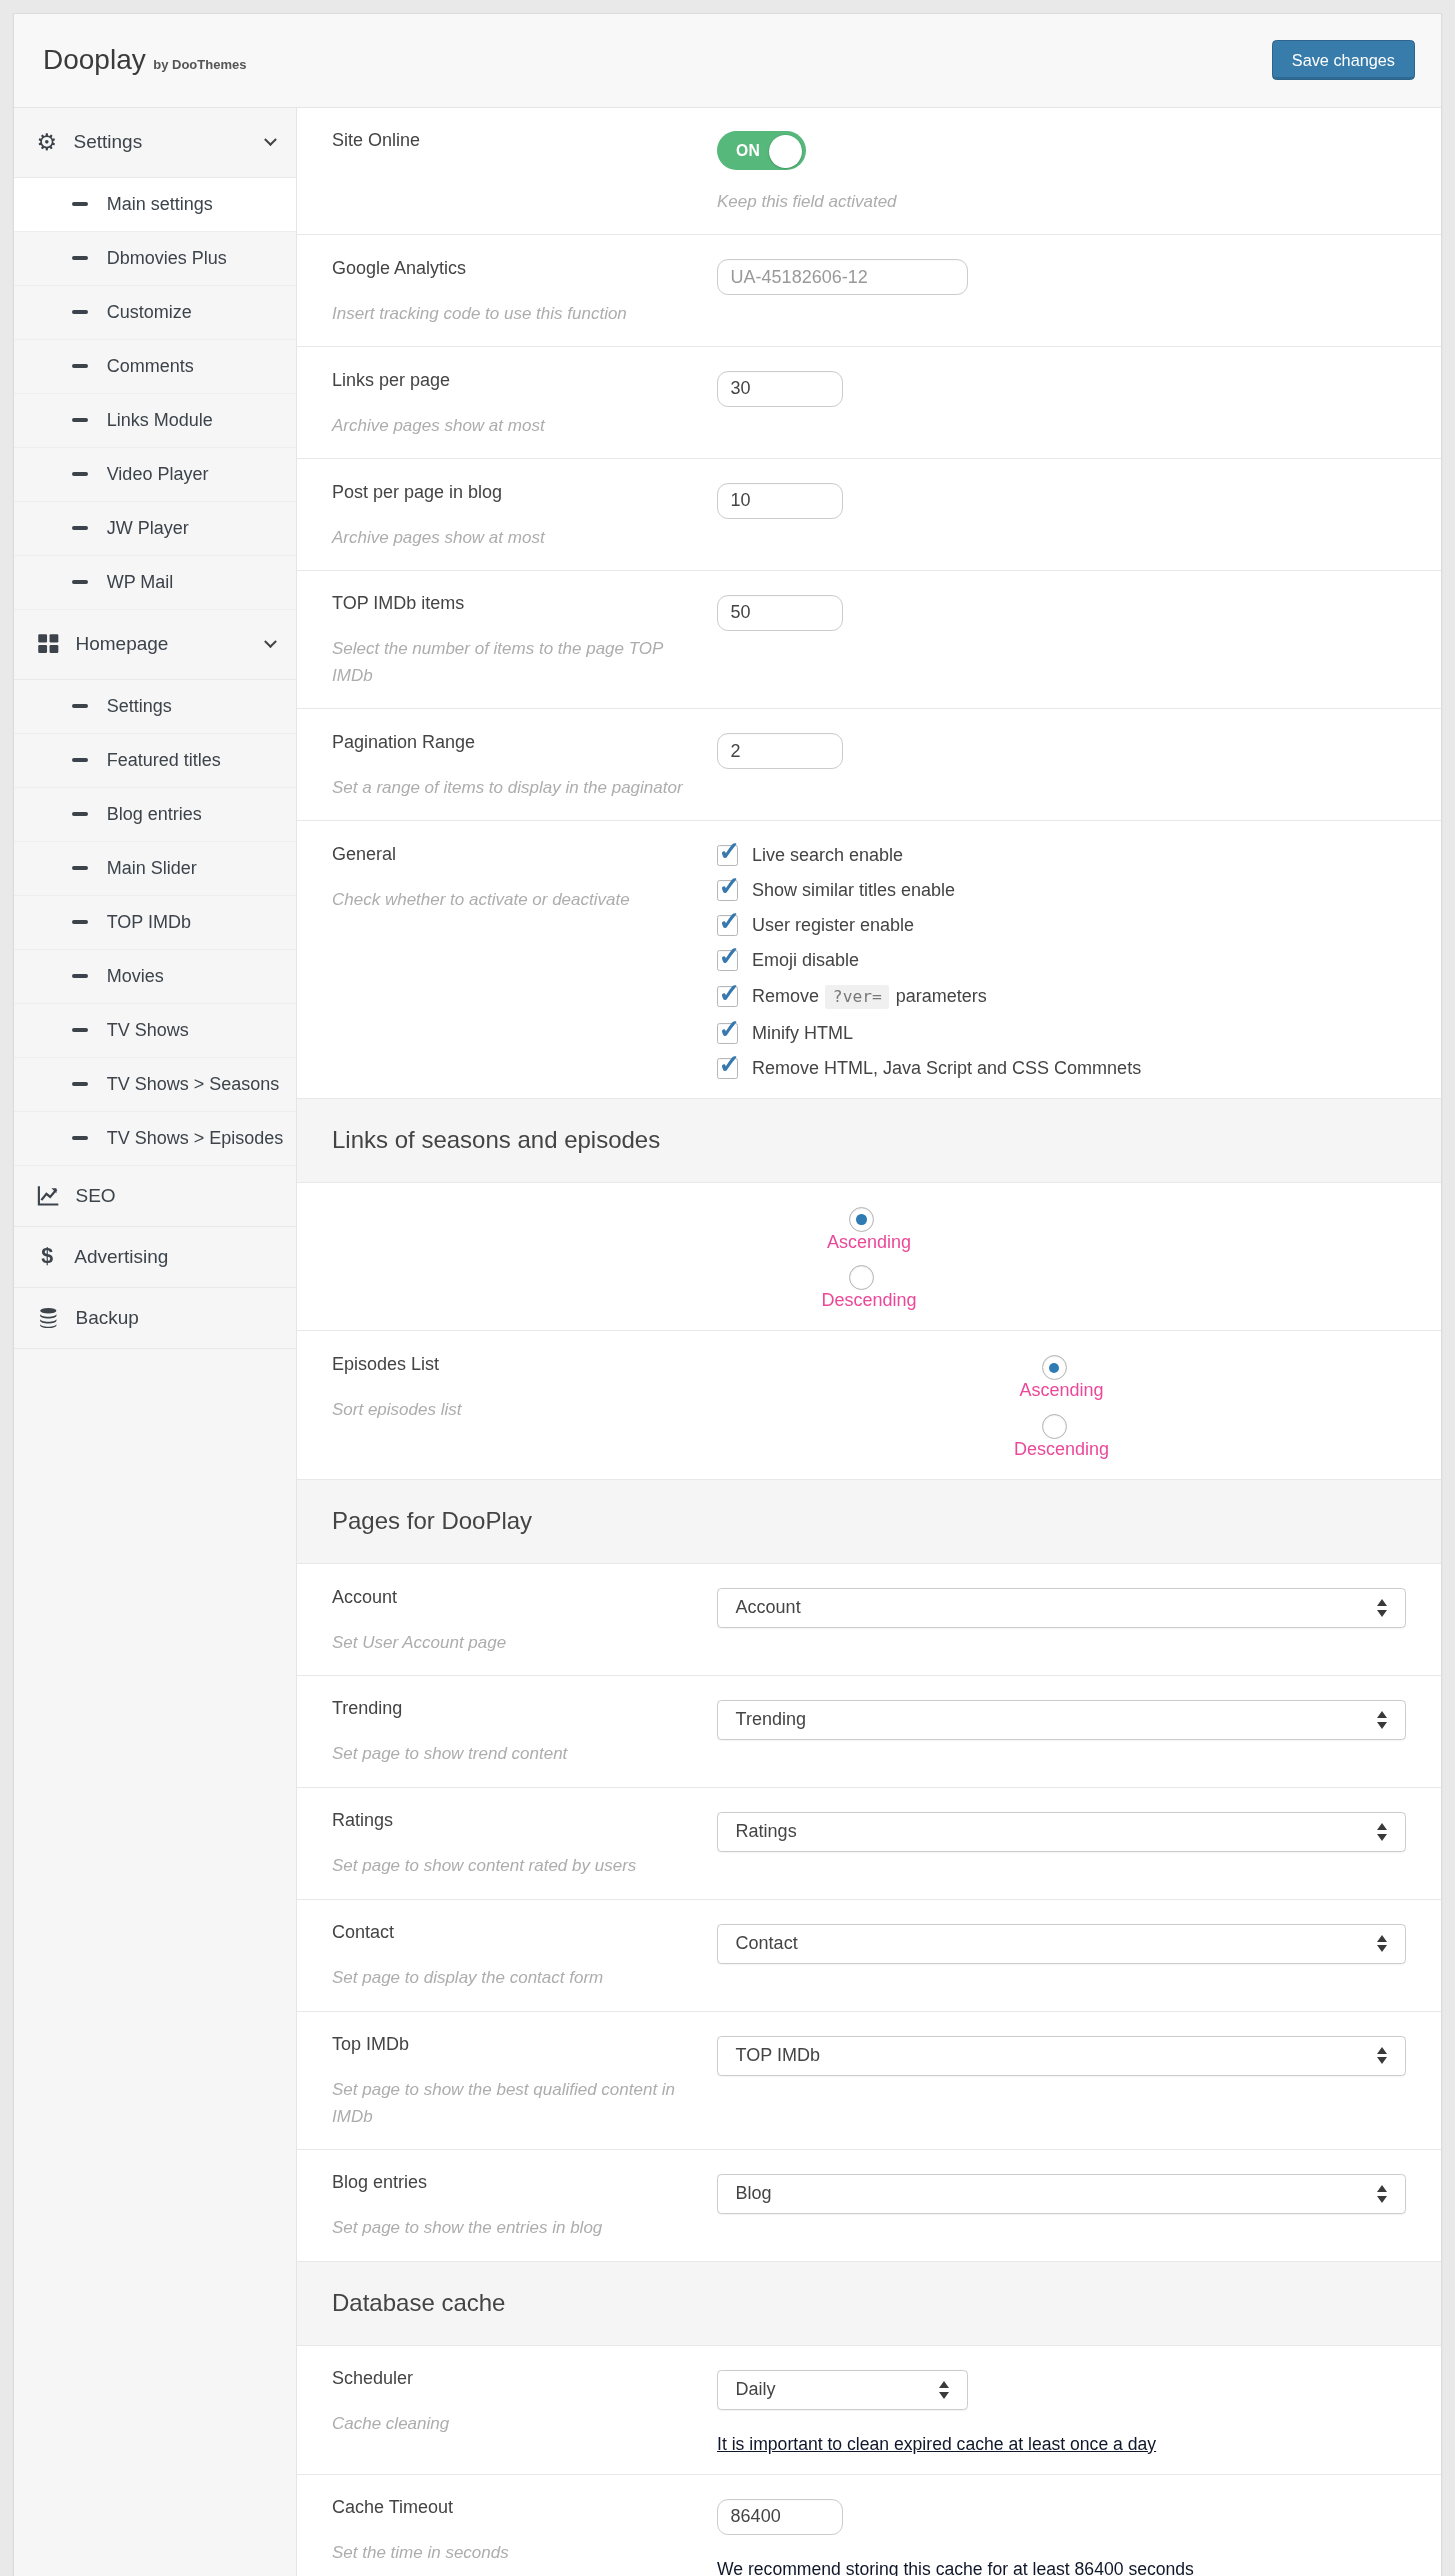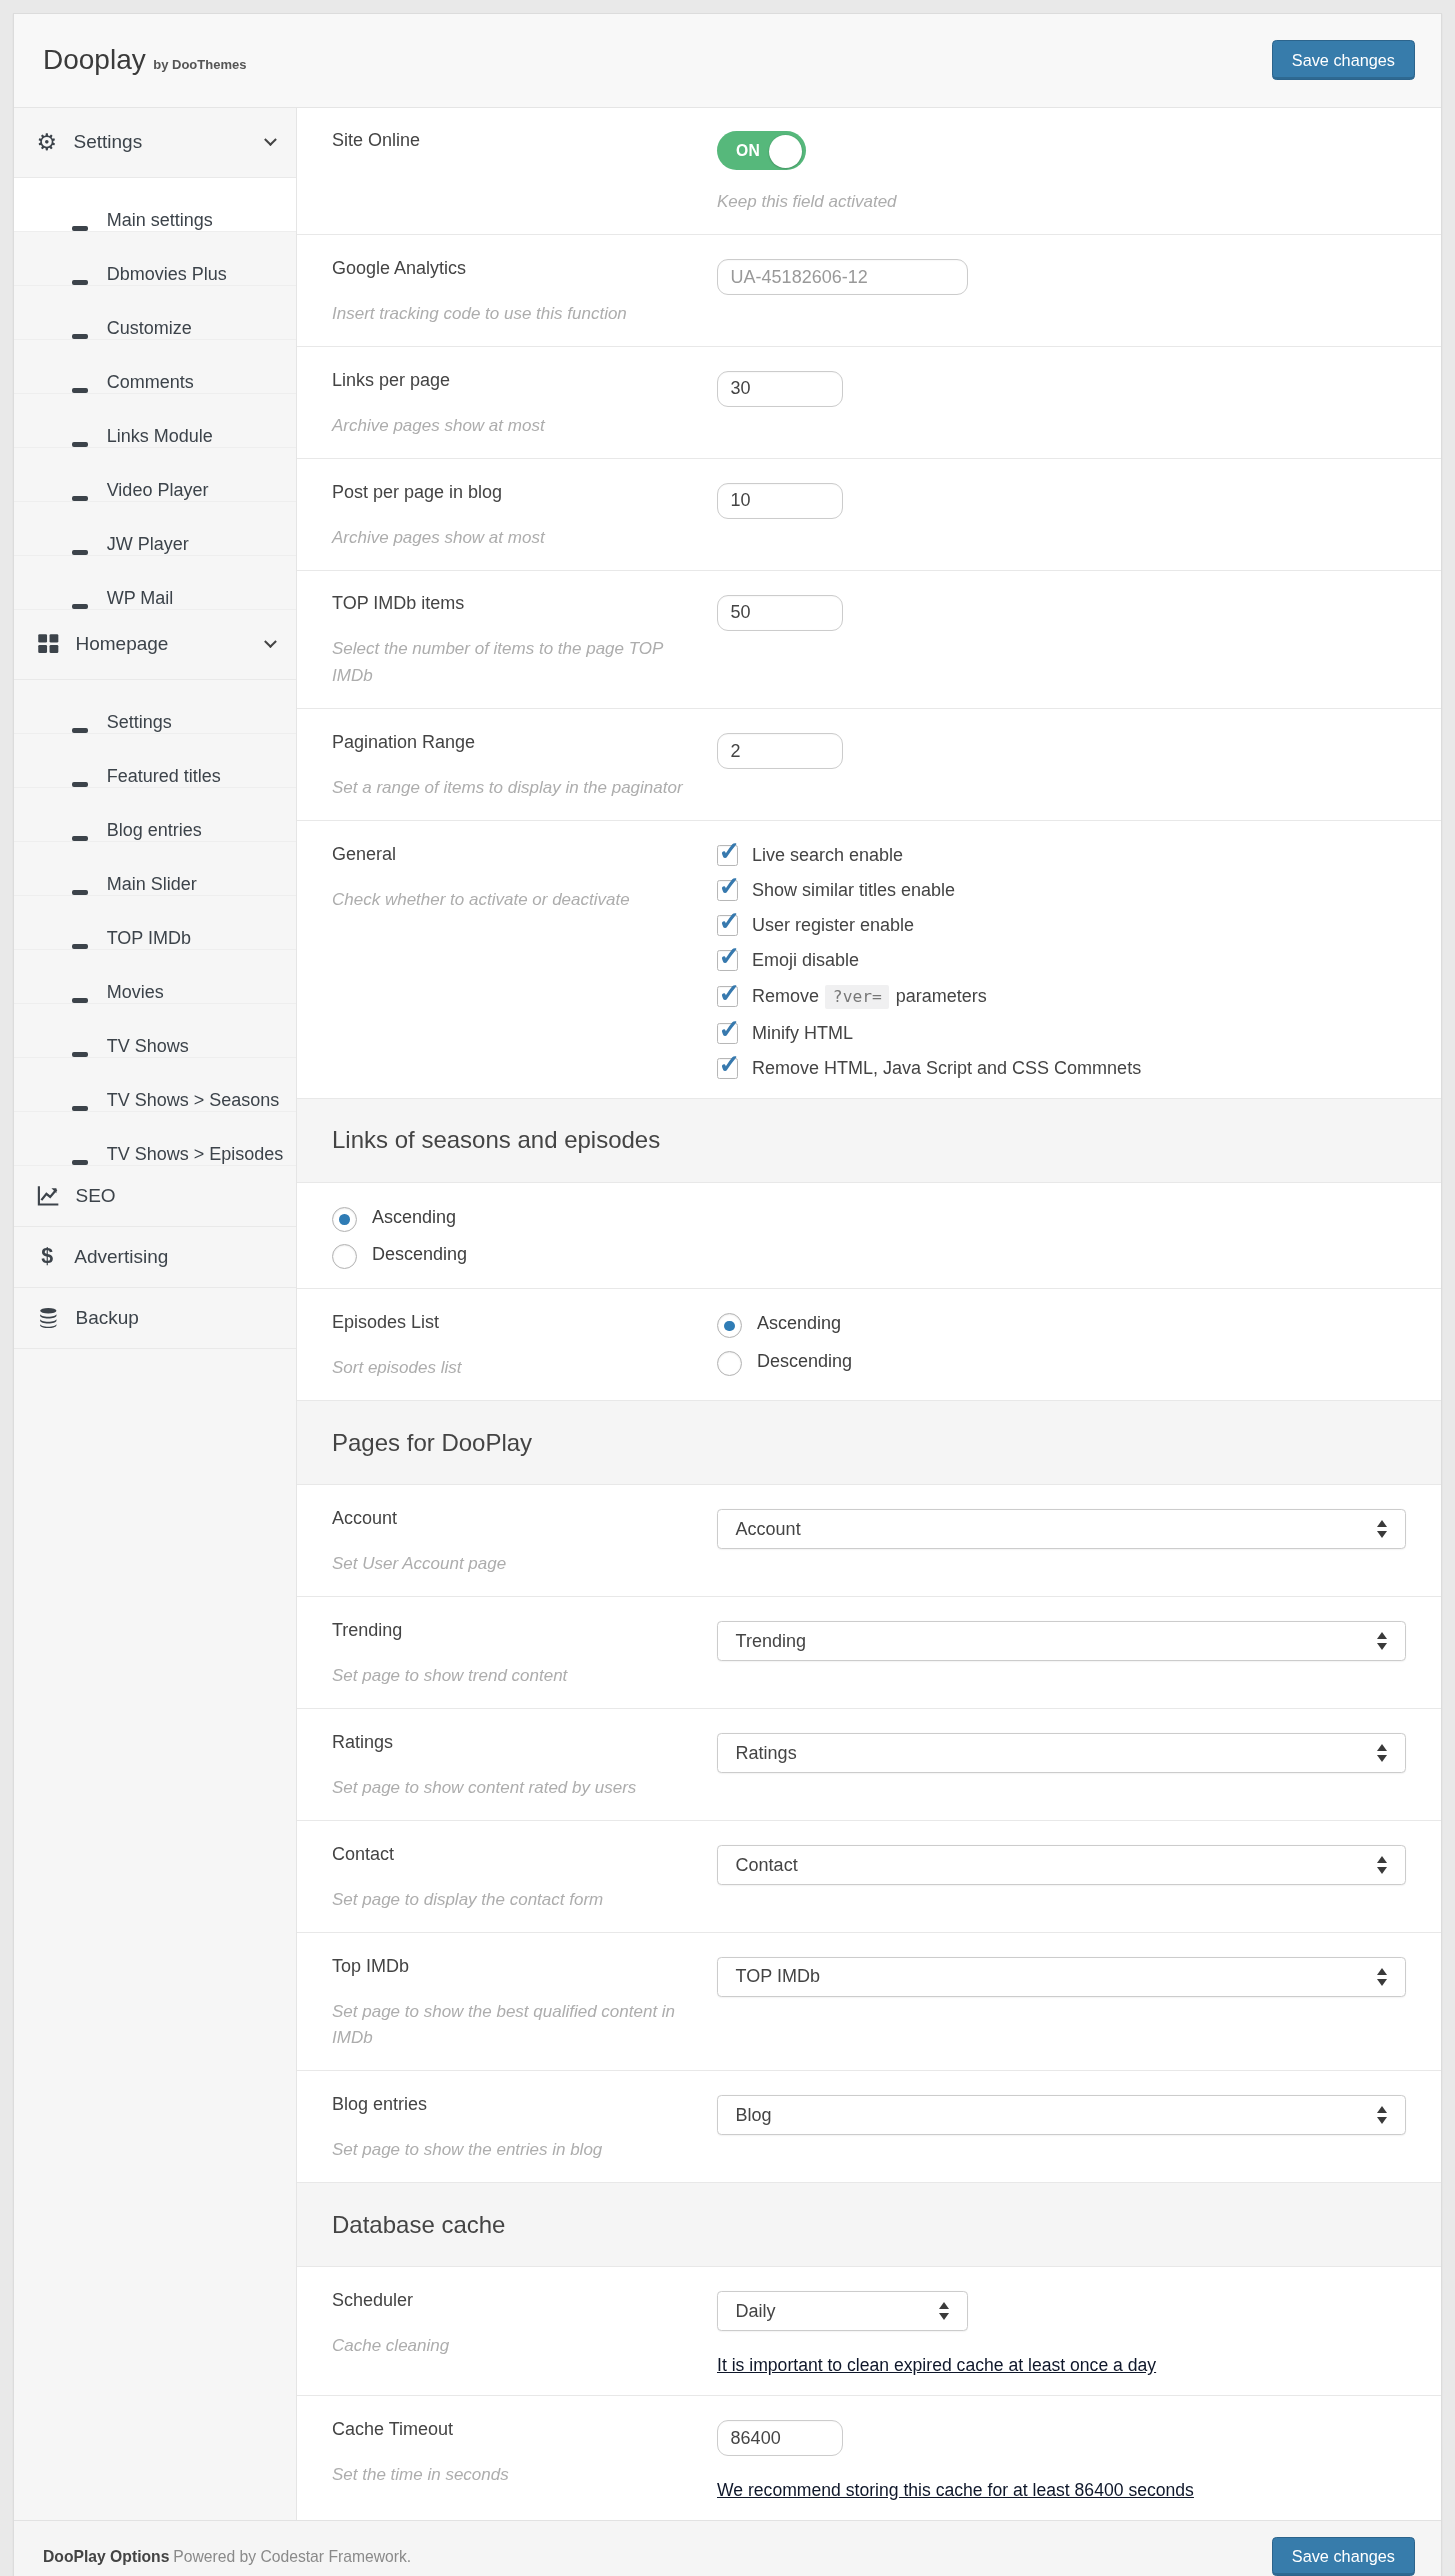--- a/index.html
+++ b/index.html
@@ -43,21 +43,21 @@
   .side-parent.short { height:61px; }
   .icon-gear { font-size:23px; line-height:1; color:#3c434a; }
   .icon-dollar { font-size:21.4px; font-weight:bold; width:21.4px; text-align:center; }
   .side-svg { width:22.6px; height:21.4px; flex:none; }
   .chevron {
     margin-left:auto; width:9.4px; height:9.4px;
     border-right:2.5px solid #444; border-bottom:2.5px solid #444;
     transform:rotate(45deg) translateY(-2.5px);
   }
   .side-sub {
-    display:flex; align-items:flex-end; gap:19px; height:54px;
+    display:flex; align-items:center; gap:19px; height:54px;
     padding-left:58px; border-bottom:0.6px solid #eeeeee;
     font-size:18px; color:#3c434a; cursor:pointer; background:#f6f6f6;
   }
   .side-sub.active { background:#fff; }
   .dash { width:15.7px; height:4.4px; border-radius:1.9px; background:#3c434a; flex:none; }
 
   
   .row { display:flex; padding:22.6px 35px 19px; border-bottom:0.6px solid #e8e8e8; }
   .row-left { width:385px; flex:none; padding-right:33px; }
   .row-right { flex:1; padding-top:1.3px; }
@@ -105,21 +105,21 @@
   .tick {
     position:absolute; left:0.6px; top:-7.5px; font-size:26px; font-weight:bold;
     color:#3779ae; line-height:1;
   }
   .code-chip {
     font-family:"DejaVu Sans Mono", monospace; background:#f0f0f1; color:#777;
     padding:2.5px 7.5px; margin:0 6.3px; font-size:16.3px; border-radius:1.9px;
   }
 
   
-  .radio-line { display:flex; align-items:flex-start; margin-bottom:12.6px; font-size:18px; color:#404040; }
+  .radio-line { display:flex; align-items:center; margin-bottom:12.6px; font-size:18px; color:#ec4899;flex-direction:column; }
   .radio-line:last-child { margin-bottom:0; }
   .radio {
     width:25px; height:25px; border-radius:50%; border:0.6px solid #b3b3b3;
     background:#fff; box-shadow:inset 0 0.6px 1.9px rgba(0,0,0,.12);
     margin-right:15px; position:relative; flex:none; cursor:pointer;
   }
   .radio.checked::after {
     content:""; position:absolute; left:6.3px; top:6.3px; right:6.3px; bottom:6.3px;
     border-radius:50%; background:#2f7cb5;
   }

